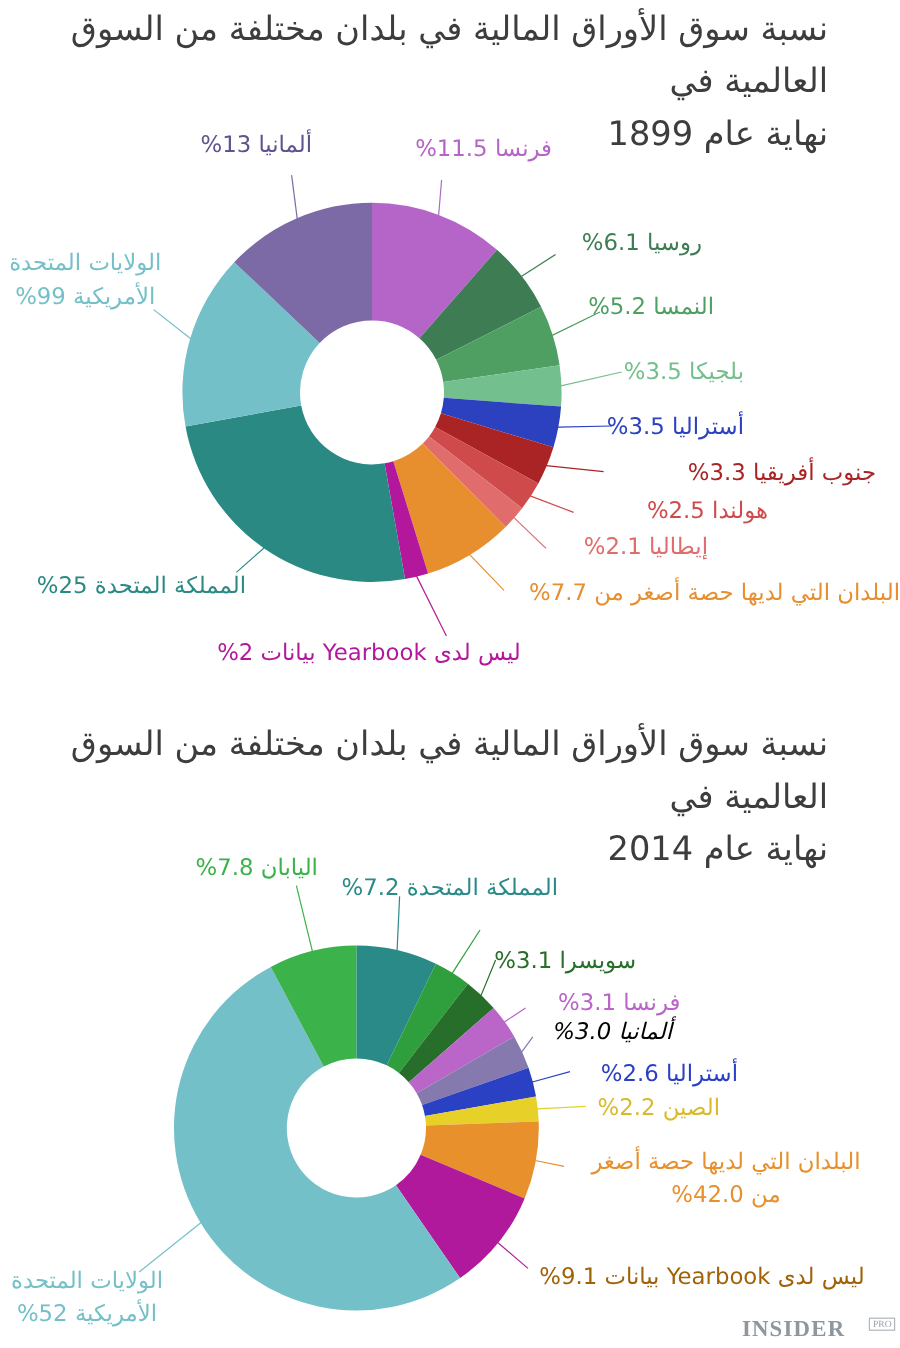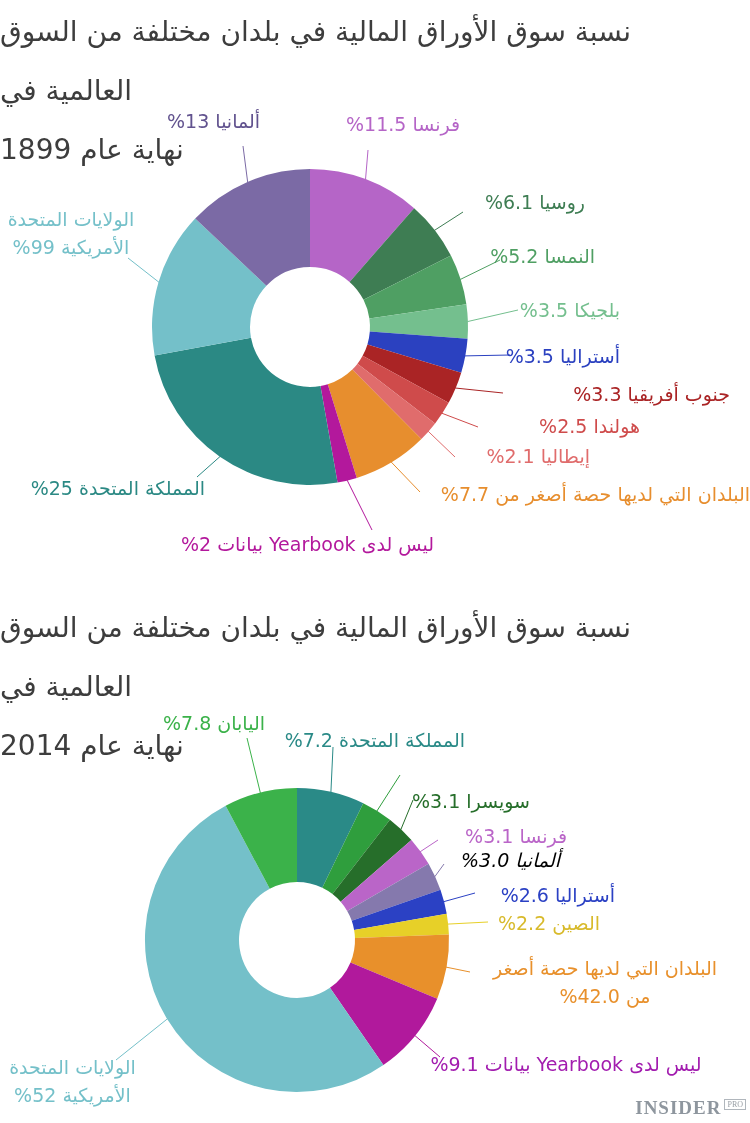--- a/index.html
+++ b/index.html
@@ -1,27 +1,27 @@
 <!DOCTYPE html>
 <html lang="ar"><head>
 <meta charset="utf-8">
 <style>
   html,body{margin:0;padding:0;background:#ffffff;}
   .page{position:relative;width:750px;height:1123px;background:#ffffff;overflow:hidden;
         font-family:"DejaVu Sans",sans-serif;}
-  .chart-title{position:absolute;left:0;width:690px;text-align:left;direction:rtl;
-        color:#3d3d3d;font-size:28px;line-height:59px;font-family:"DejaVu Sans",sans-serif;}
+  .chart-title{position:absolute;left:0;width:690px;text-align:right;direction:rtl;
+        color:#3d3d3d;font-size:28px;line-height:44px;font-family:"DejaVu Sans",sans-serif;}
   #charts-svg{position:absolute;left:0;top:0;}
   #labels-layer{position:absolute;left:0;top:0;width:750px;height:1123px;pointer-events:none;}
   .slice-label{position:absolute;direction:rtl;font-size:19px;line-height:28px;}
   .slice-label div{white-space:nowrap;}
   .logo{position:absolute;top:1097px;right:4px;color:#8e969e;
         font-family:"Liberation Serif",serif;font-size:19px;font-weight:bold;letter-spacing:1px;}
   .logo-pro{font-size:8px;font-weight:normal;border:1px solid #b0b6bc;padding:0 2px;
-        margin-left:3px;letter-spacing:0;vertical-align:7px;color:#9aa0a6;}
+        margin-left:20px;letter-spacing:0;vertical-align:7px;color:#9aa0a6;}
 </style>
 </head>
 <body>
 
 <div class="page">
 
   <div class="chart-title" id="title-0" style="top:2px;">
     <div>نسبة سوق الأوراق المالية في بلدان مختلفة من السوق العالمية في</div>
     <div>نهاية عام 1899</div>
   </div>
@@ -142,21 +142,21 @@
       <div class="slice-label" dir="rtl" style="left: 465px; top: 881px; width: 150px; text-align: right; color: rgb(43, 65, 196);">
         <div>أستراليا 2.6%</div>
       </div>
       <div class="slice-label" dir="rtl" style="left: 480px; top: 909px; width: 120px; text-align: right; color: rgb(216, 186, 43);">
         <div>الصين 2.2%</div>
       </div>
       <div class="slice-label" dir="rtl" style="left: 460px; top: 954px; width: 290px; text-align: center; color: rgb(232, 144, 43);">
         <div>البلدان التي لديها حصة أصغر</div>
         <div>من 42.0%</div>
       </div>
-      <div class="slice-label" dir="rtl" style="left: 421px; top: 1050px; width: 290px; text-align: center; color: #a21caf;">
+      <div class="slice-label" dir="rtl" style="left: 440px; top: 1050px; width: 290px; text-align: center; color: #a16207;">
         <div>ليس لدى Yearbook بيانات 9.1%</div>
       </div>
       <div class="slice-label" dir="rtl" style="left: 0px; top: 1053px; width: 145px; text-align: center; color: rgb(116, 192, 201);">
         <div>الولايات المتحدة</div>
         <div>الأمريكية 52%</div>
       </div>
       <div class="slice-label" dir="rtl" style="left: 158px; top: 709px; width: 112px; text-align: center; color: rgb(59, 178, 74);">
         <div>اليابان 7.8%</div>
       </div>
     </div>

